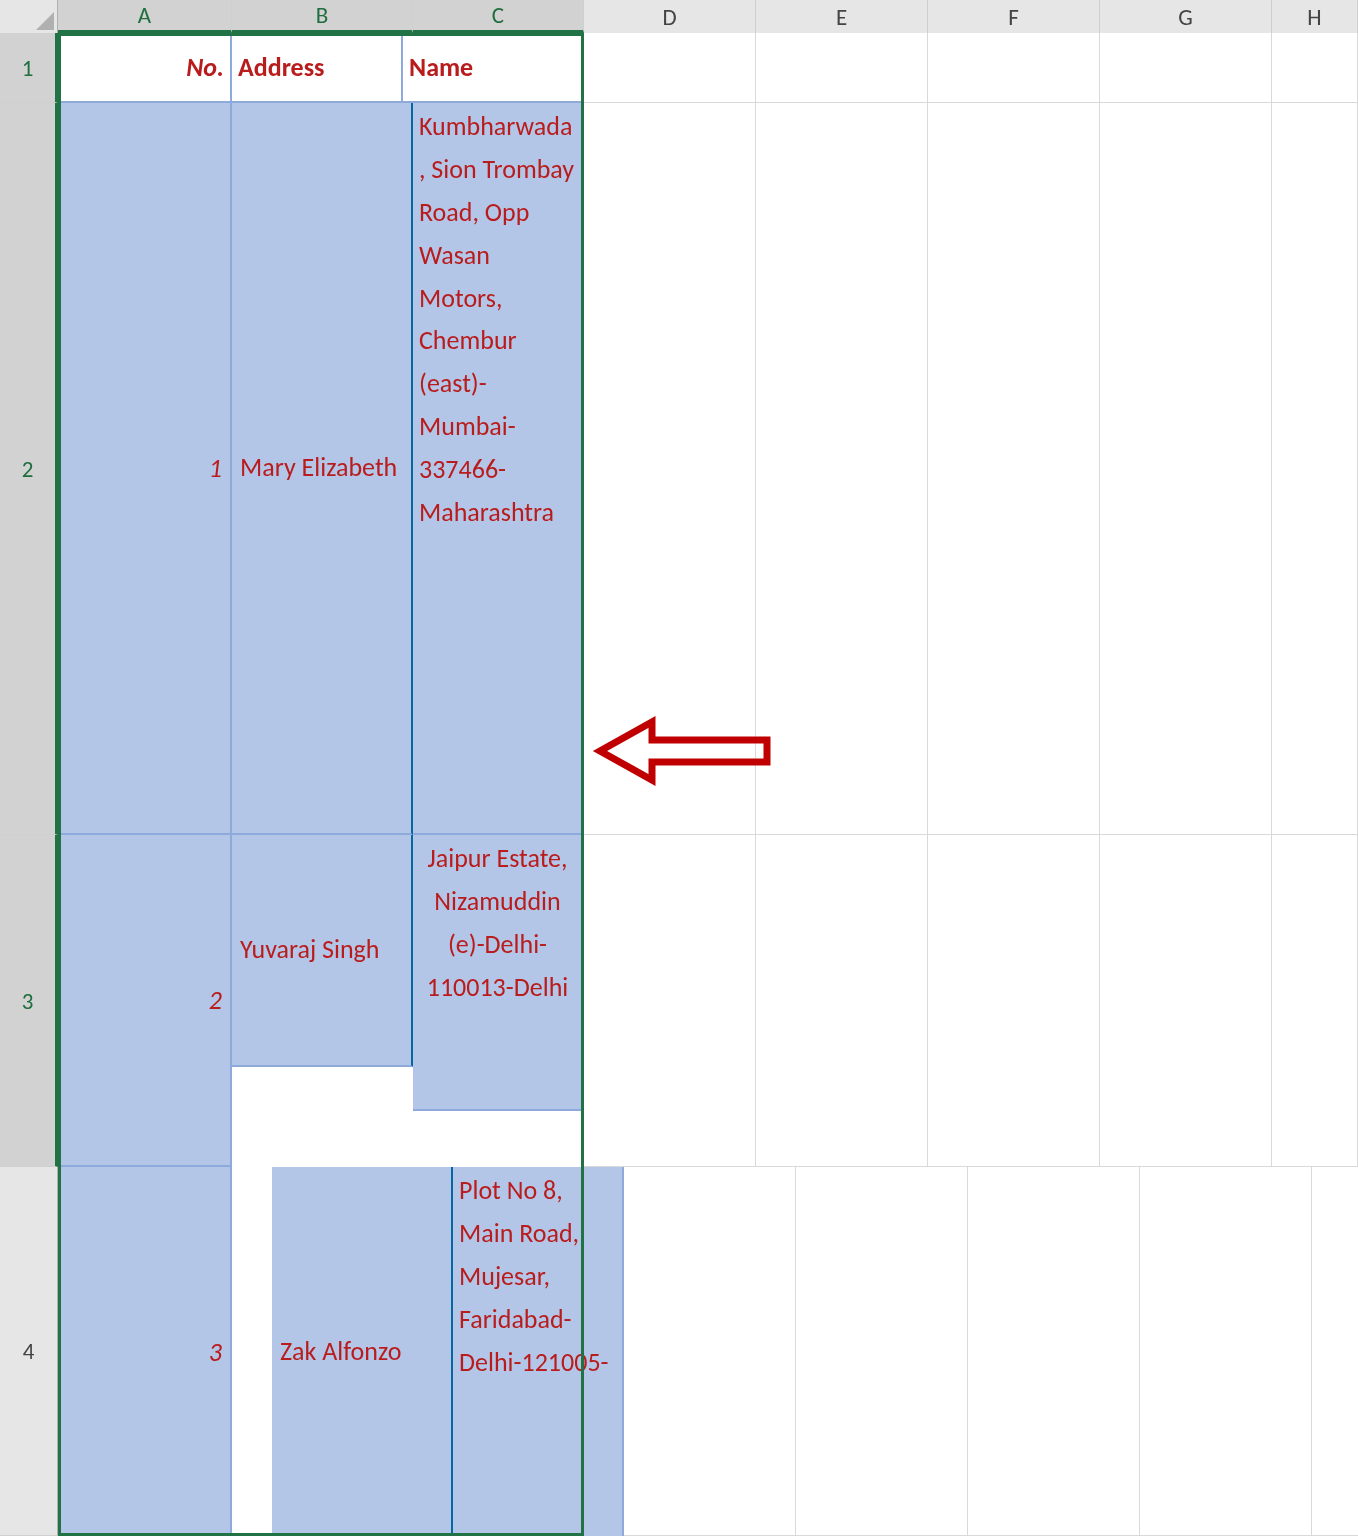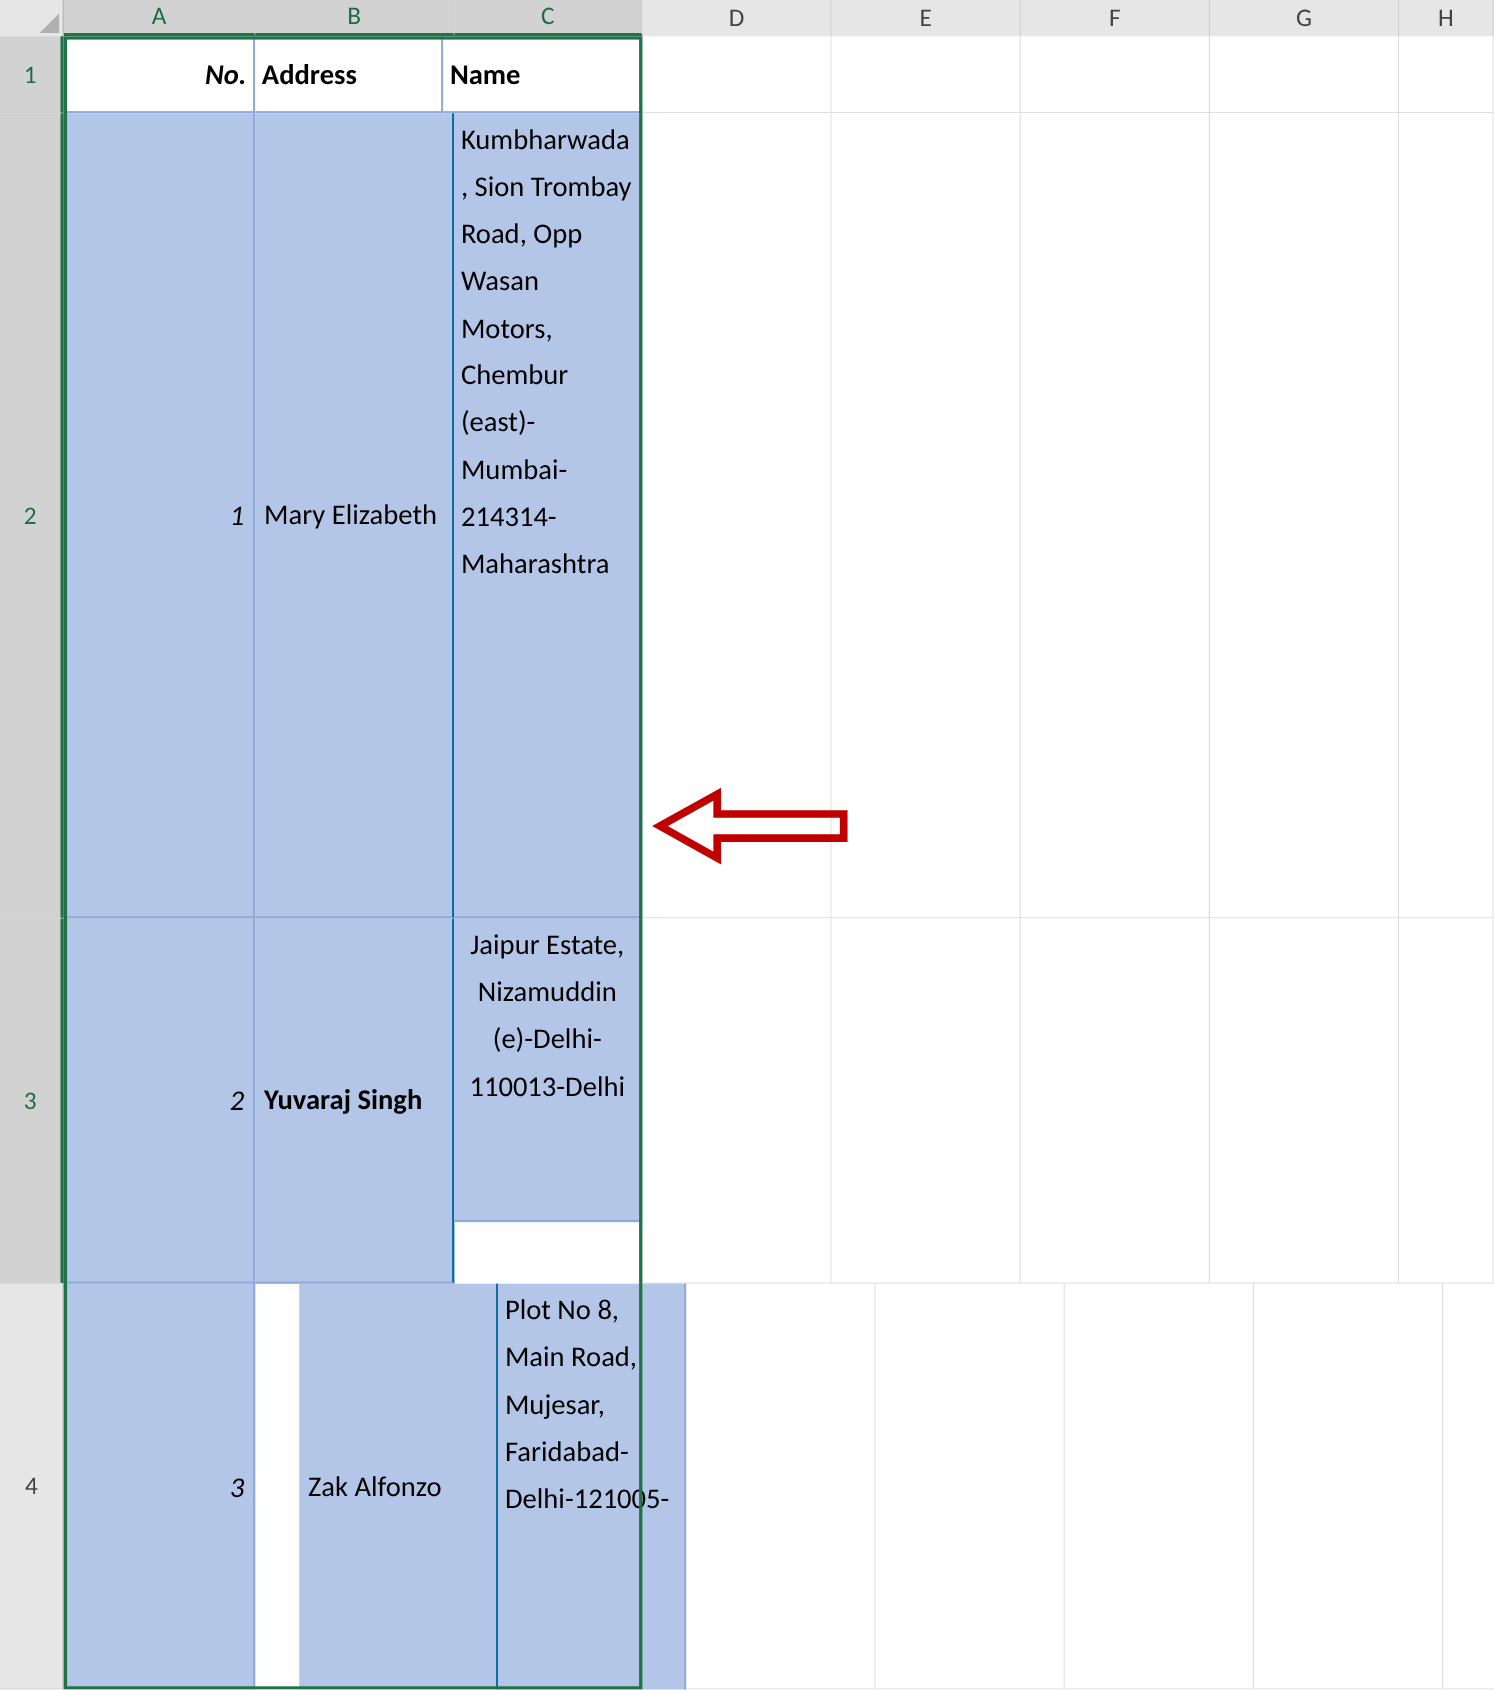--- a/index.html
+++ b/index.html
@@ -83,21 +83,21 @@
     left: 58px;
     top: 33px;
   }
   .row {
     display: flex;
   }
   .cell {
     border-right: 1px solid #d9d9d9;
     border-bottom: 1px solid #d9d9d9;
     font-size: 26px;
-    color: #000000;
+    color: #b91c1c;
     padding: 2px 6px;
     overflow: hidden;
     display: flex;
     background: #ffffff;
   }
   
   .hdr-cell {
     font-weight: bold;
     align-items: center;
     background: #ffffff;
@@ -189,30 +189,30 @@
         <div class="cell hdr-cell" data-name="cell-B1" style="width: 181px; height: 70px;">Name</div>
         <div class="cell" data-name="cell-D1" style="width: 172px; height: 70px;"></div>
         <div class="cell" data-name="cell-E1" style="width: 172px; height: 70px;"></div>
         <div class="cell" data-name="cell-F1" style="width: 172px; height: 70px;"></div>
         <div class="cell" data-name="cell-G1" style="width: 172px; height: 70px;"></div>
         <div class="cell" data-name="cell-H1" style="width: 86px; height: 70px;"></div>
       </div>
       <div class="row">
         <div class="cell data-no" data-name="cell-A2" style="width: 174px; height: 732px;">1</div>
         <div class="cell data-name" data-name="cell-B2" style="width: 181px; height: 732px;">Mary Elizabeth</div>
-        <div class="cell data-addr" data-name="cell-C2" style="width: 171px; height: 732px;">Kumbharwada, Sion Trombay Road, Opp Wasan Motors, Chembur (east)-Mumbai-214314-Maharashtra</div>
+        <div class="cell data-addr" data-name="cell-C2" style="width: 171px; height: 732px;">Kumbharwada, Sion Trombay Road, Opp Wasan Motors, Chembur (east)-Mumbai-337466-Maharashtra</div>
         <div class="cell" data-name="cell-D2" style="width: 172px; height: 732px;"></div>
         <div class="cell" data-name="cell-E2" style="width: 172px; height: 732px;"></div>
         <div class="cell" data-name="cell-F2" style="width: 172px; height: 732px;"></div>
         <div class="cell" data-name="cell-G2" style="width: 172px; height: 732px;"></div>
         <div class="cell" data-name="cell-H2" style="width: 86px; height: 732px;"></div>
       </div>
       <div class="row">
         <div class="cell data-no" data-name="cell-A3" style="width: 174px; height: 332px;">2</div>
-        <div class="cell data-name" data-name="cell-B3" style="width: 181px; height: 332px; font-weight: bold;">Yuvaraj Singh</div>
+        <div class="cell data-name" data-name="cell-B3" style="width: 181px; height: 232px;">Yuvaraj Singh</div>
         <div class="cell data-addr" data-name="cell-C3" style="width: 171px; height: 276px; text-align: center;">Jaipur Estate, Nizamuddin (e)-Delhi-110013-Delhi</div>
         <div class="cell" data-name="cell-D3" style="width: 172px; height: 332px;"></div>
         <div class="cell" data-name="cell-E3" style="width: 172px; height: 332px;"></div>
         <div class="cell" data-name="cell-F3" style="width: 172px; height: 332px;"></div>
         <div class="cell" data-name="cell-G3" style="width: 172px; height: 332px;"></div>
         <div class="cell" data-name="cell-H3" style="width: 86px; height: 332px;"></div>
       </div>
       <div class="row">
         <div class="cell data-no" data-name="cell-A4" style="width: 174px; height: 369px; border-bottom: none;">3</div>
         <div class="cell data-name" data-name="cell-B4" style="width: 181px; height: 369px; border-bottom: none; margin-left: 40px;">Zak Alfonzo</div>

